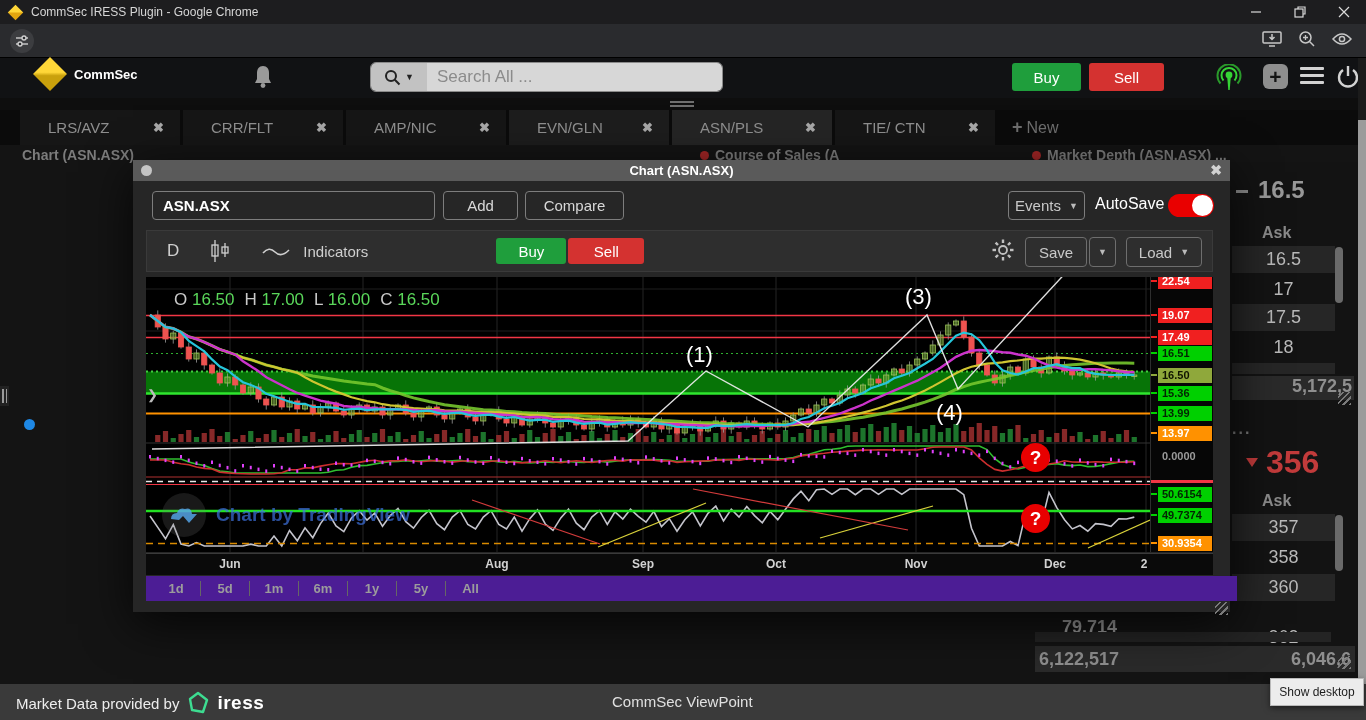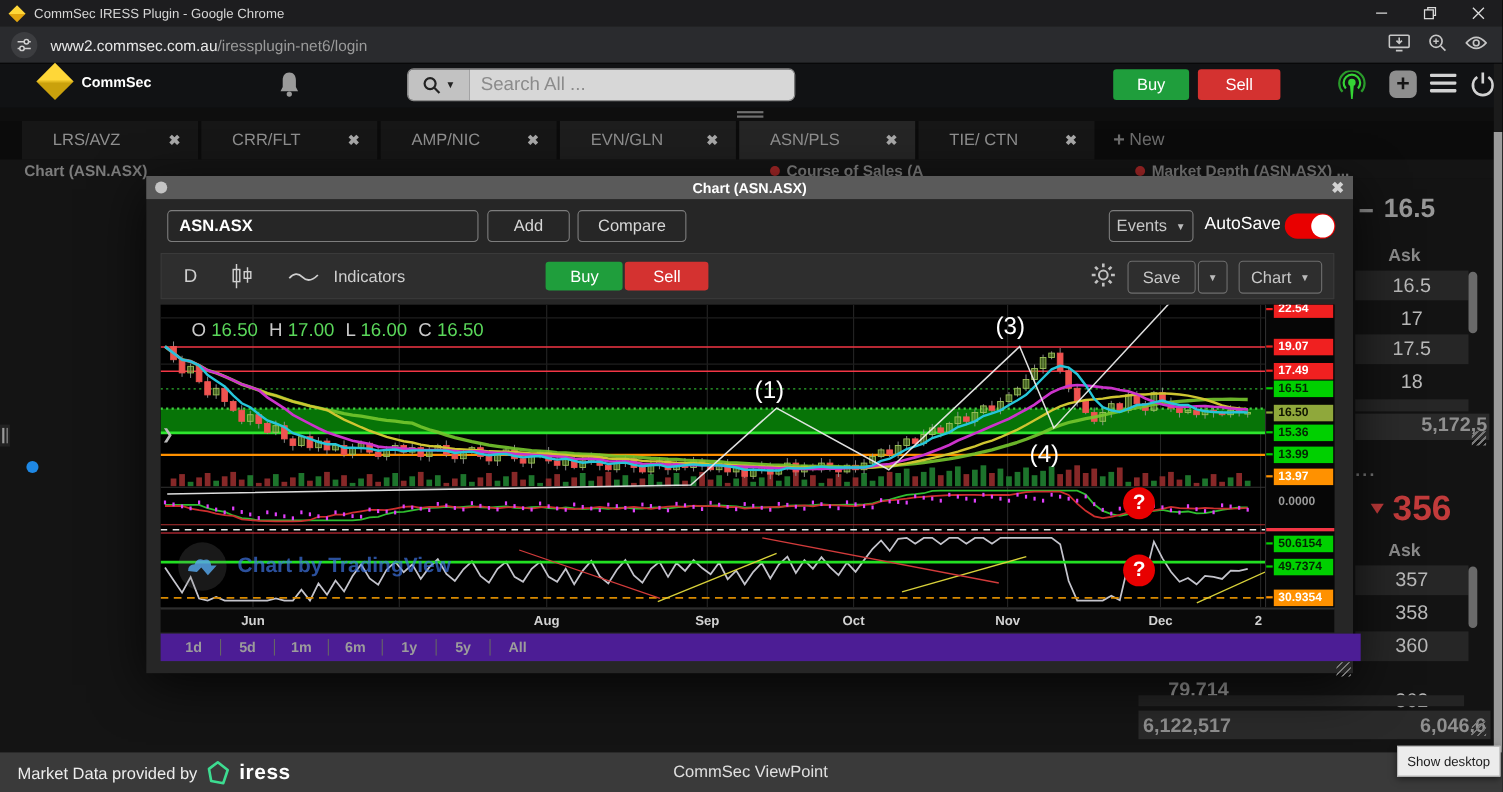--- a/index.html
+++ b/index.html
@@ -184,21 +184,20 @@
 
   <div class="urlbar">
     <div class="tune-chip">
       <svg width="14" height="14" viewBox="0 0 14 14">
           <line x1="1" y1="4" x2="13" y2="4" stroke="#cfcfcf" stroke-width="1.4"></line>
           <circle cx="9" cy="4" r="2" fill="#2a2b2e" stroke="#cfcfcf" stroke-width="1.4"></circle>
           <line x1="1" y1="10" x2="13" y2="10" stroke="#cfcfcf" stroke-width="1.4"></line>
           <circle cx="5" cy="10" r="2" fill="#2a2b2e" stroke="#cfcfcf" stroke-width="1.4"></circle>
         </svg>
     </div>
-    <div class="url-text"><span>www2.commsec.com.au</span><span class="path">/iressplugin-net6/login</span></div>
     <div class="url-icons">
       <span>
         <svg width="20" height="18" viewBox="0 0 20 18">
             <rect x="1" y="2" width="18" height="11" rx="1" fill="none" stroke="#c7c7c7" stroke-width="1.5"></rect>
             <line x1="7" y1="16" x2="13" y2="16" stroke="#c7c7c7" stroke-width="1.5"></line>
             <path d="M10 4 v5 M7.5 7 L10 9.5 L12.5 7" stroke="#c7c7c7" stroke-width="1.5" fill="none"></path>
           </svg>
       </span>
       <span>
         <svg width="18" height="18" viewBox="0 0 18 18">
@@ -409,21 +408,21 @@
               </g>
             </svg>
         </span>
         <div class="save-group">
           <button class="tb-box" style="width:62px;">Save</button>
           <button class="tb-box" style="width:27px;">
               <span class="caret">▼</span>
             </button>
         </div>
         <button class="tb-box" style="width:76px; gap:8px;">
-            <span>Chart</span>
+            <span>Load</span>
             <span class="caret">▼</span>
           </button>
       </div>
     </div>
 
     <div class="chart-wrap">
       <svg id="chart-svg" width="1004" height="275" viewBox="146 277 1004 275">
           <line x1="230" y1="277" x2="230" y2="552" stroke="#242424" stroke-width="1"></line>
           <line x1="363" y1="277" x2="363" y2="552" stroke="#242424" stroke-width="1"></line>
           <line x1="497" y1="277" x2="497" y2="552" stroke="#242424" stroke-width="1"></line>

